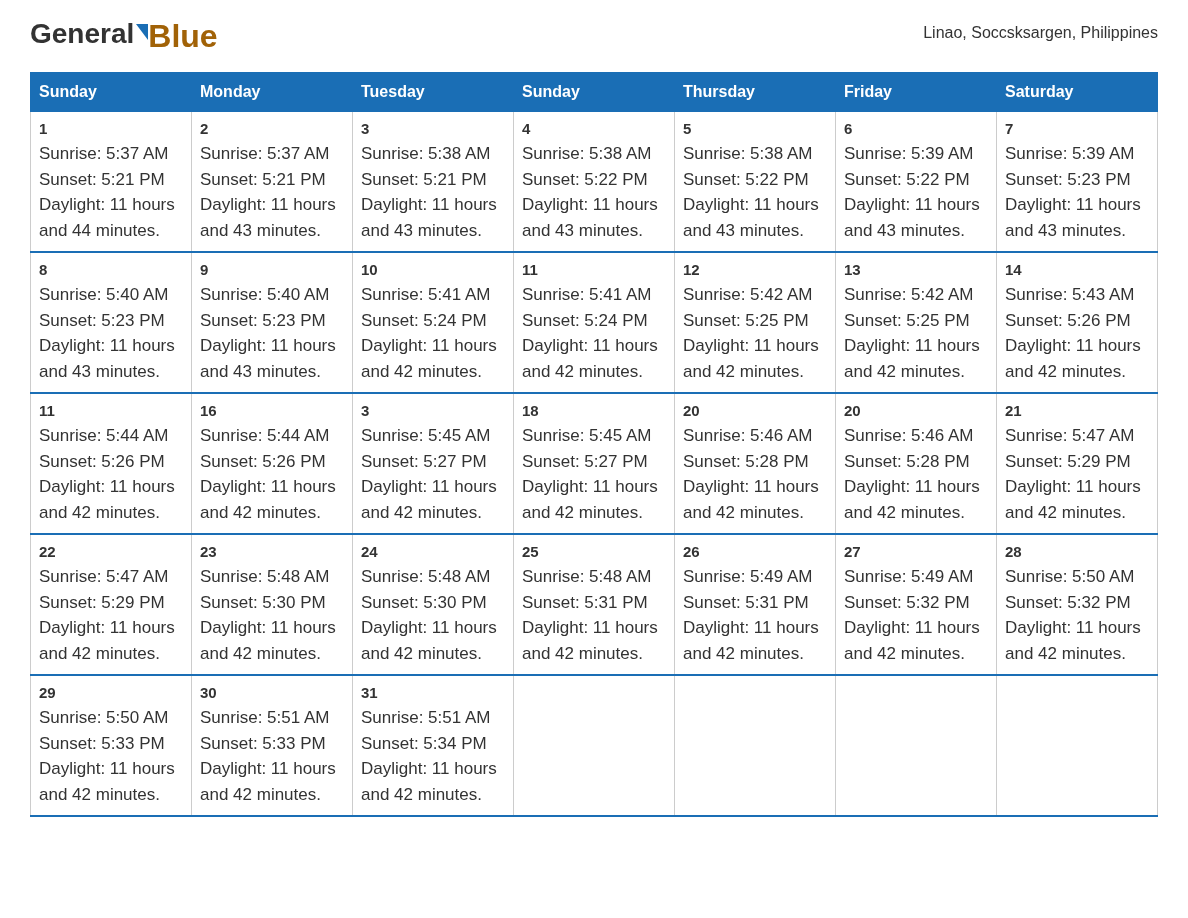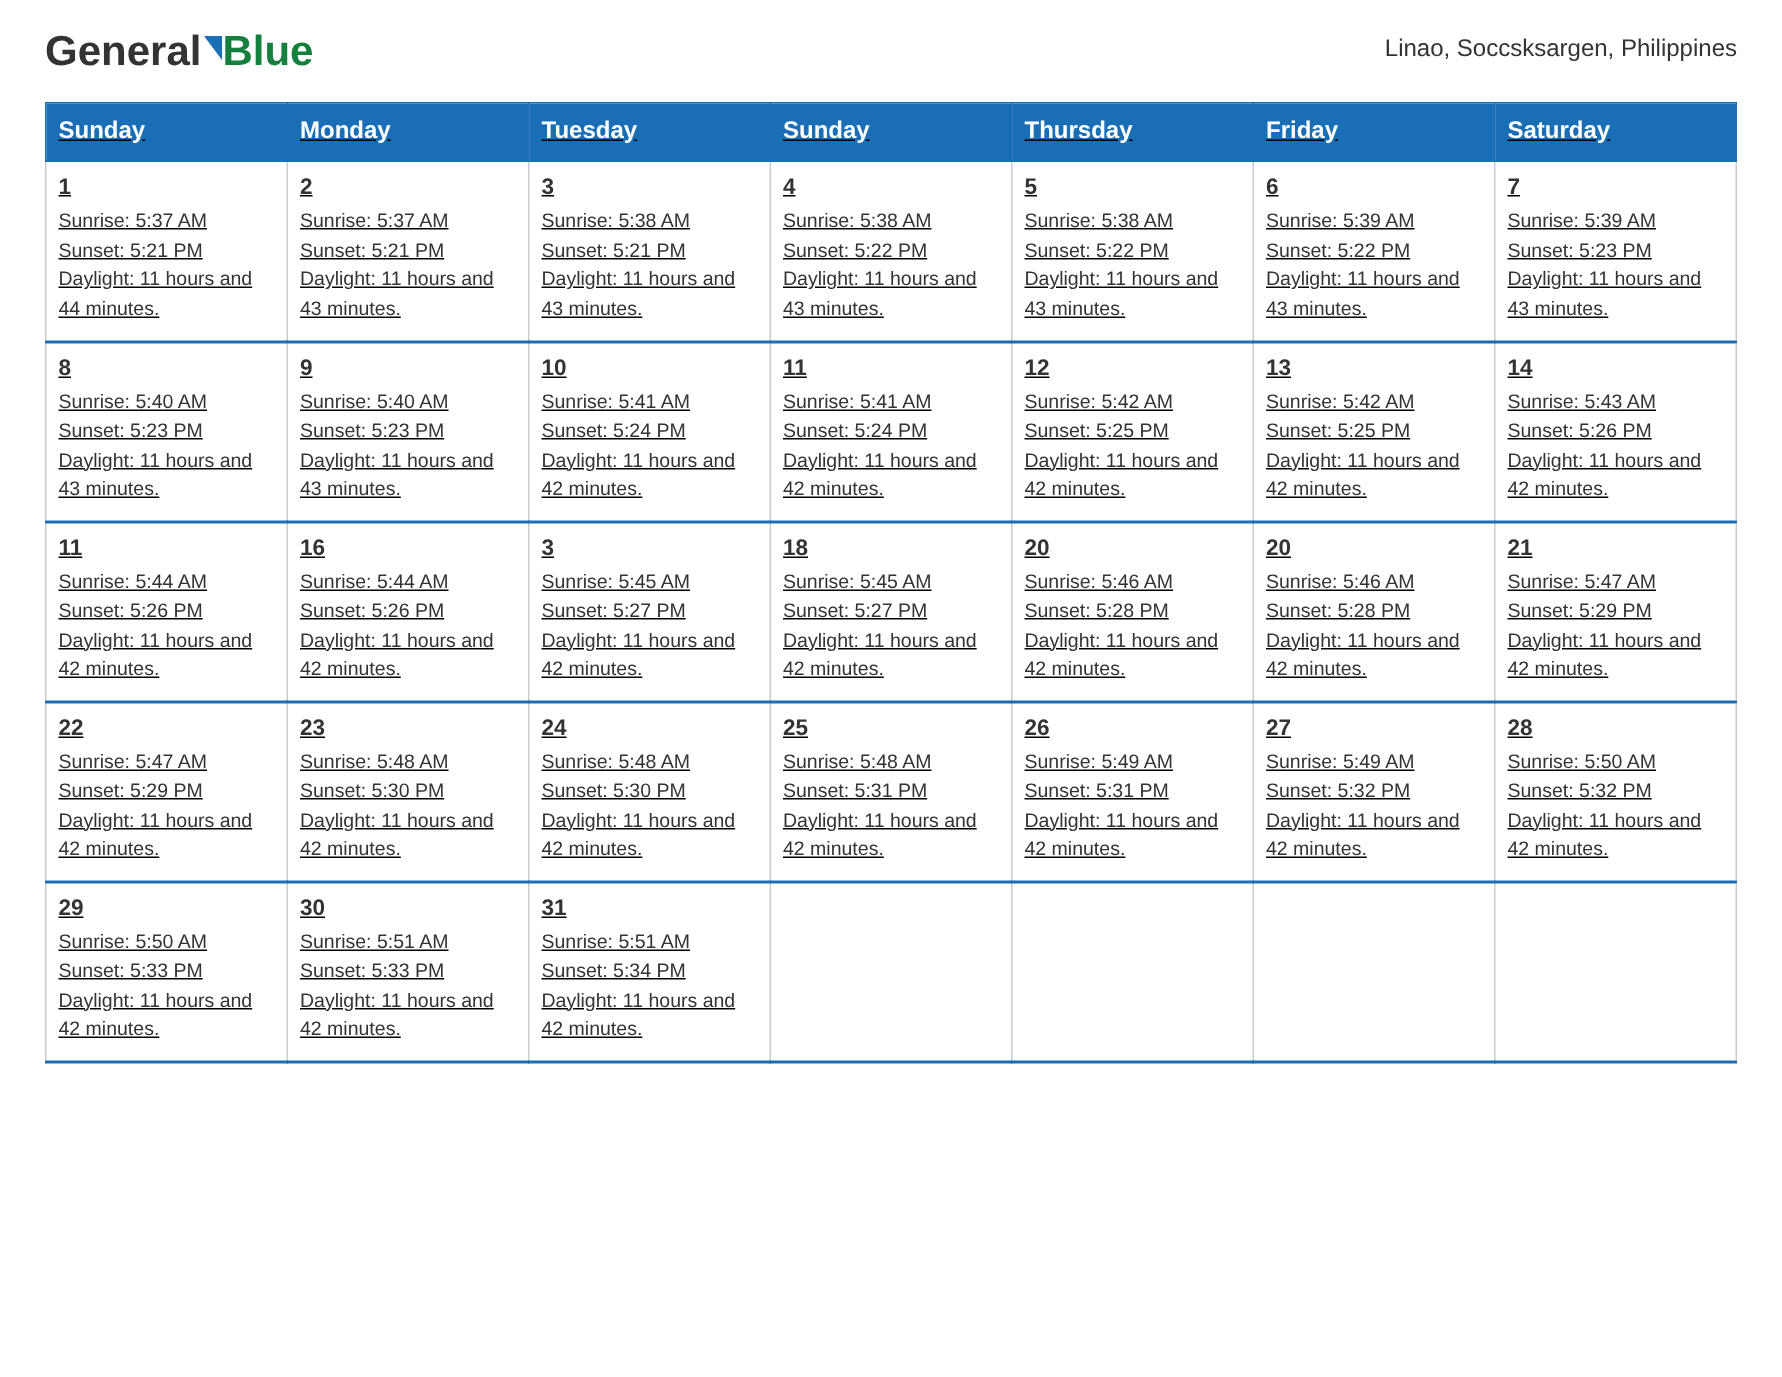--- a/index.html
+++ b/index.html
@@ -21,23 +21,23 @@
       flex-direction: row;
       align-items: flex-start;
     }
     .logo-general {
       font-size: 28px;
       font-weight: bold;
       color: #333;
       line-height: 1;
     }
     .logo-blue {
-      font-size: 28px;
-      font-weight: bold;
-      color: #15803d;
+      font-size: 32px;
+      font-weight: bold;
+      color: #a16207;
       line-height: 1;
     }
     .logo-arrow {
       display: inline-block;
       width: 0;
       height: 0;
       border-left: 12px solid transparent;
       border-right: 0px solid transparent;
       border-top: 16px solid #1a6eb5;
       margin-left: 2px;
@@ -55,21 +55,20 @@
     }
     .location {
       font-size: 16px;
       color: #333;
       margin-top: 4px;
     }
     table {
       width: 100%;
       border-collapse: collapse;
       table-layout: fixed;
-      text-decoration: underline;
     }
     thead th {
       background-color: #1a6eb5;
       color: #fff;
       padding: 10px 8px;
       font-size: 16px;
       font-weight: bold;
       text-align: left;
       border: 1px solid #1a6eb5;
     }
@@ -91,21 +90,21 @@
     tbody td:last-child {
       border-right: 1px solid #ccc;
     }
     .day-num {
       font-size: 15px;
       font-weight: bold;
       margin-bottom: 4px;
       display: block;
     }
     .day-info {
-      font-size: 13px;
+      font-size: 17px;
       line-height: 1.5;
     }
     .empty-cell {
       background: #fff;
     }
   </style>
 </head>
 <body>
 
 <div class="header">

